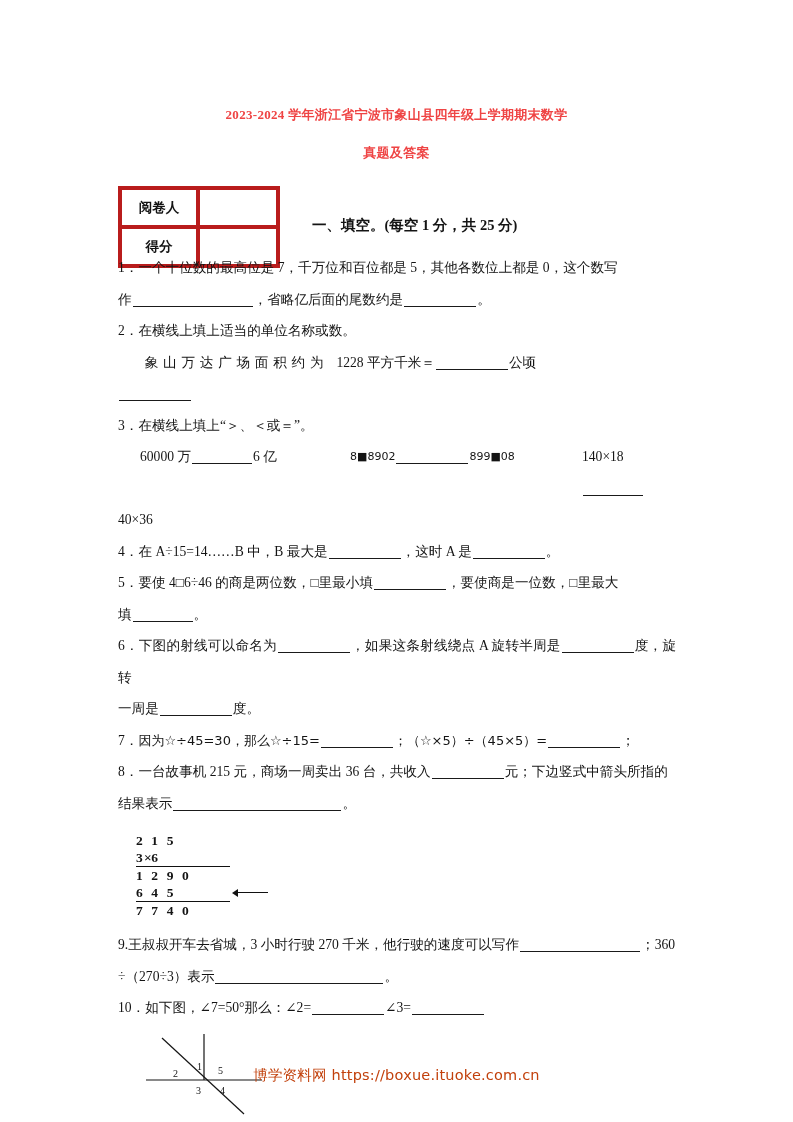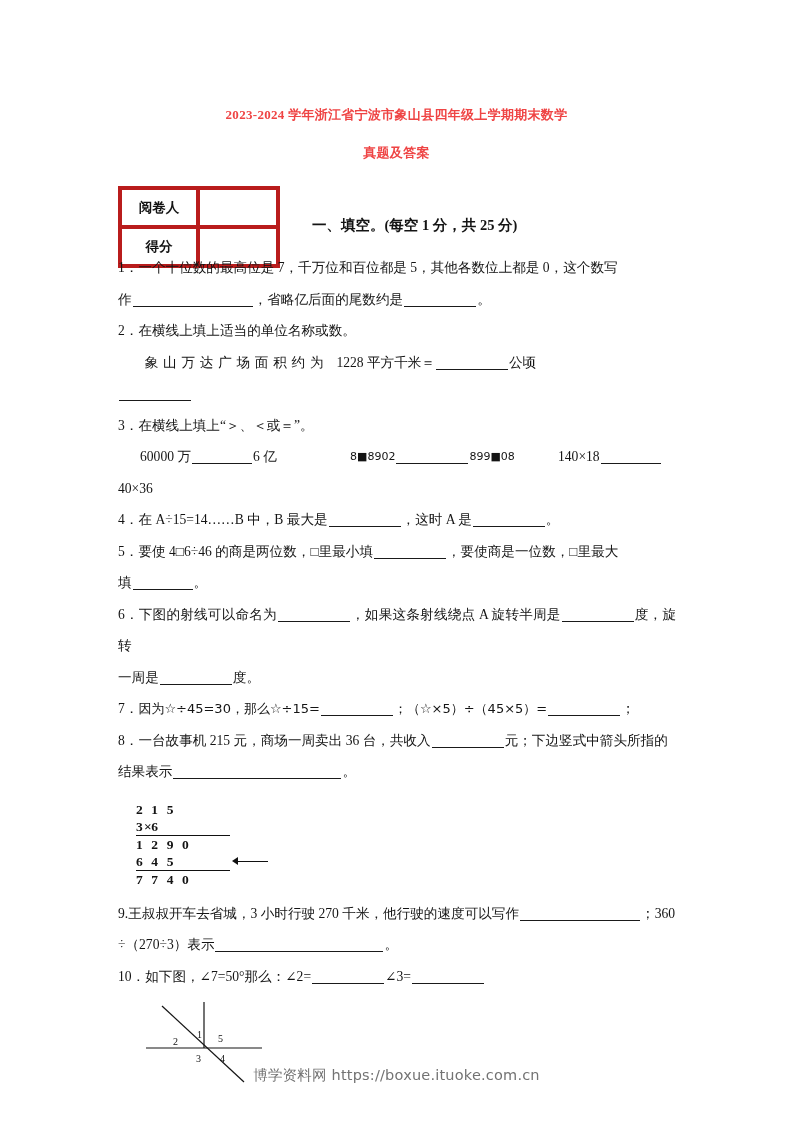--- a/index.html
+++ b/index.html
@@ -107,21 +107,21 @@
   }
   .star {
     font-family: "DejaVu Sans", sans-serif;
     font-size: 13px;
     margin-top: 48px;
   }
 
   .col-wrap { display: flex; }
   .col-a { width: 232px; }
   .col-b { width: 208px; }
-  .col-c { flex: 1; }
+  .col-c { flex: 1; margin-left: 24px; }
 
   
   .vmult {
     position: relative;
     margin: 13px 0 10px 18px;
     width: 150px;
     font-family: "Liberation Serif", serif;
     font-size: 13.5px;
     font-weight: bold;
     line-height: 17px;
@@ -175,21 +175,21 @@
   }
   .angle-fig svg { display: block; }
 
   
   .footer {
     position: absolute;
     left: 0;
     right: 0;
     top: 1066px;
     text-align: center;
-    color: #737373;
+    color: #c2410c;
     font-size: 14.5px;
     font-family: "DejaVu Sans", "Liberation Sans", sans-serif;
     letter-spacing: 0.2px;
   }
   .footer .site { font-family: "DejaVu Sans", sans-serif; }
 </style>
 </head>
 <body>
 
 <div class="page">

